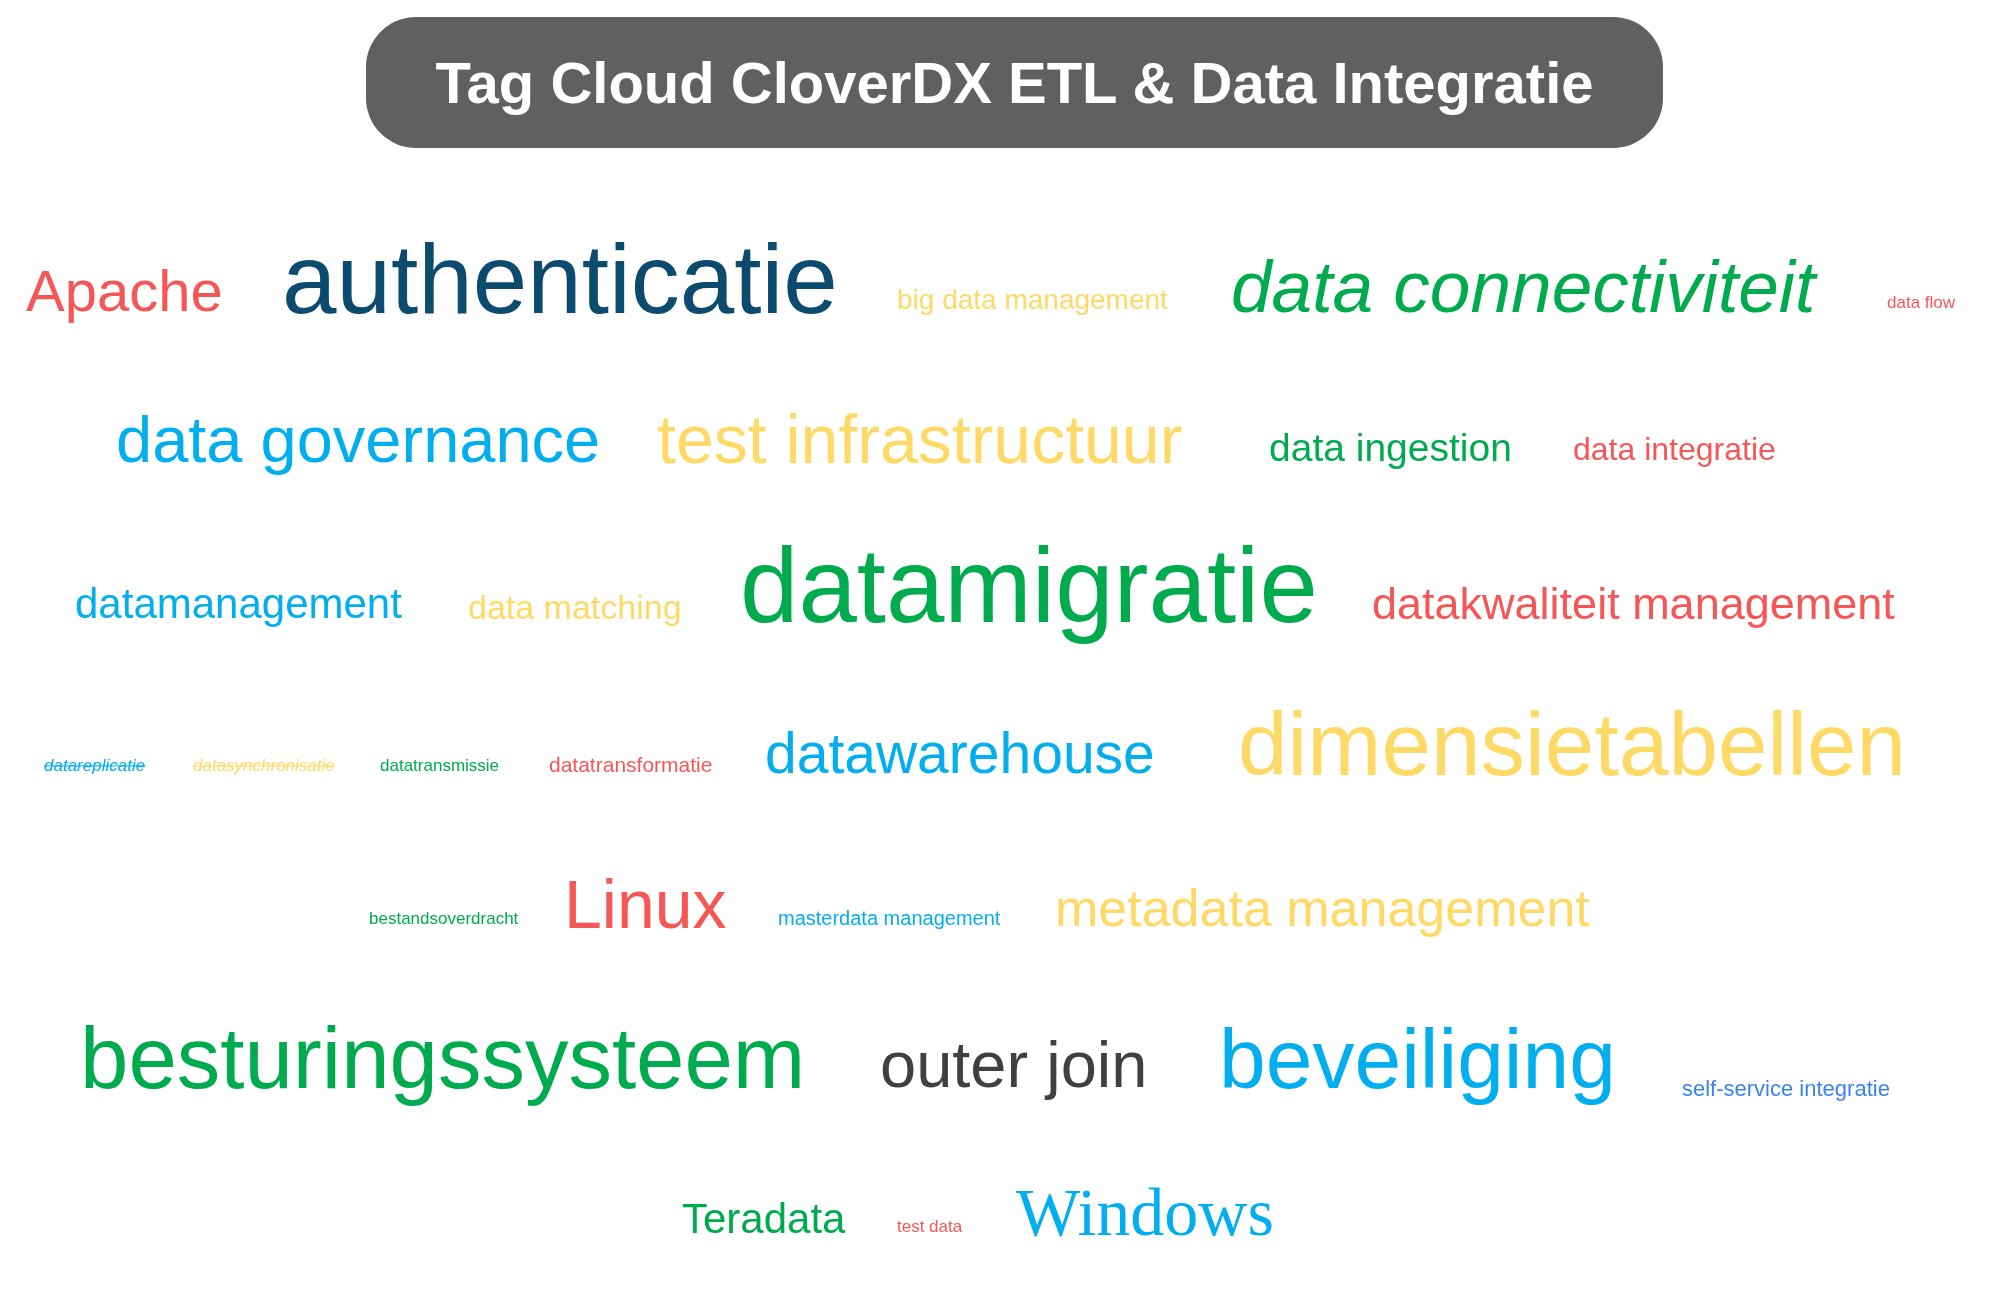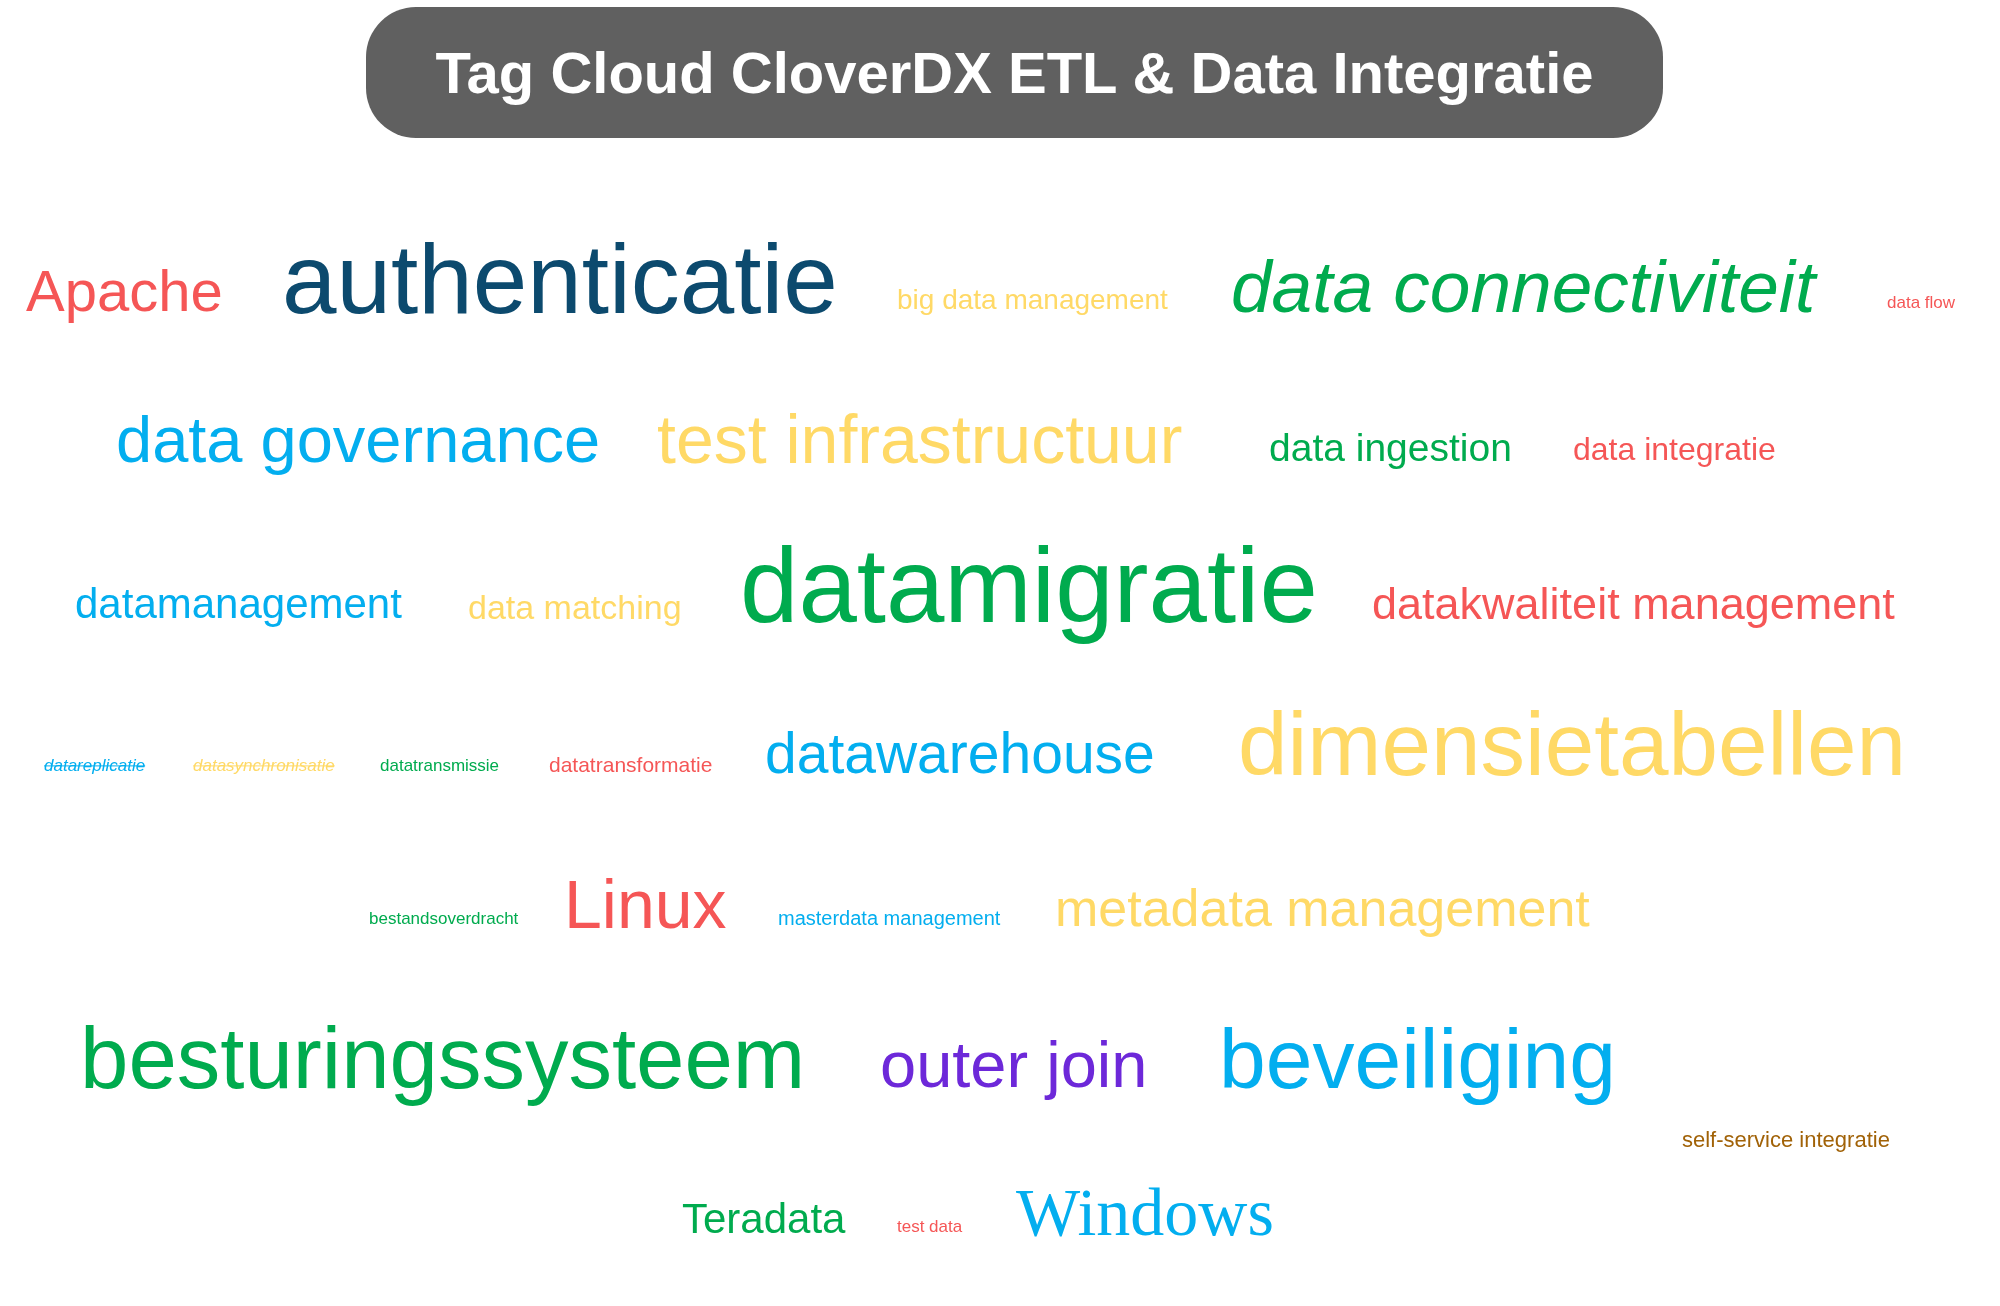--- a/index.html
+++ b/index.html
@@ -2,21 +2,21 @@
 <html><head>
 <meta charset="utf-8">
 <style>
   html, body { margin: 0; padding: 0; }
   body {
     width: 2000px; height: 1306px; background: #ffffff;
     position: relative; overflow: hidden;
     font-family: "Liberation Sans", "DejaVu Sans", sans-serif;
   }
   .title-bar {
-    position: absolute; left: 366px; top: 7px; width: 1297px; height: 131px;
+    position: absolute; left: 366px; top: 17px; width: 1297px; height: 131px;
     background: #606060; border-radius: 50px;
     display: flex; align-items: center; justify-content: center;
   }
   .title-text {
     color: #ffffff; font-size: 58px; font-weight: bold;
     font-family: "Liberation Sans", "DejaVu Sans", sans-serif;
     letter-spacing: 0px;
   }
   .tag {
     position: absolute; white-space: nowrap; line-height: 1;
@@ -51,19 +51,19 @@
     <a class="tag strike" style="left: 193px; top: 771px; font-size: 17px; color: rgb(255, 217, 102);">datasynchronisatie</a>
     <a class="tag" style="left: 380px; top: 771px; font-size: 17px; color: rgb(0, 171, 78);">datatransmissie</a>
     <a class="tag" style="left: 549px; top: 771px; font-size: 21px; color: rgb(245, 86, 86);">datatransformatie</a>
     <a class="tag" style="left: 765px; top: 771px; font-size: 57px; color: rgb(3, 174, 239);">datawarehouse</a>
     <a class="tag" style="left: 1238px; top: 771px; font-size: 89px; color: rgb(255, 217, 102);">dimensietabellen</a>
     <a class="tag" style="left: 369px; top: 924px; font-size: 17px; color: rgb(0, 171, 78);">bestandsoverdracht</a>
     <a class="tag" style="left: 564px; top: 924px; font-size: 68px; color: rgb(245, 86, 86);">Linux</a>
     <a class="tag" style="left: 778px; top: 924px; font-size: 20px; color: rgb(3, 174, 239);">masterdata management</a>
     <a class="tag" style="left: 1055px; top: 924px; font-size: 52px; color: rgb(255, 217, 102);">metadata management</a>
     <a class="tag" style="left: 80px; top: 1084px; font-size: 87px; color: rgb(0, 171, 78);">besturingssysteem</a>
-    <a class="tag" style="left: 880px; top: 1084px; font-size: 65px; color: #6d28d9; text-align: center;">outer join</a>
+    <a class="tag" style="left: 880px; top: 1084px; font-size: 65px; color: #404040; text-align: center;">outer join</a>
     <a class="tag" style="left: 1219px; top: 1084px; font-size: 84px; color: rgb(3, 174, 239);">beveiliging</a>
-    <a class="tag" style="left: 1682px; top: 1147px; font-size: 22px; color: #a16207;">self-service integratie</a>
+    <a class="tag" style="left: 1682px; top: 1096px; font-size: 22px; color: #3b82f6;">self-service integratie</a>
     <a class="tag" style="left: 682px; top: 1232px; font-size: 42px; color: rgb(0, 171, 78);">Teradata</a>
     <a class="tag" style="left: 897px; top: 1232px; font-size: 17px; color: rgb(245, 86, 86);">test data</a>
     <a class="tag" style="left: 1016px; top: 1232px; font-size: 68px; color: rgb(3, 174, 239); font-family: Liberation Serif, serif;">Windows</a>
   </div>
 
 </body></html>

